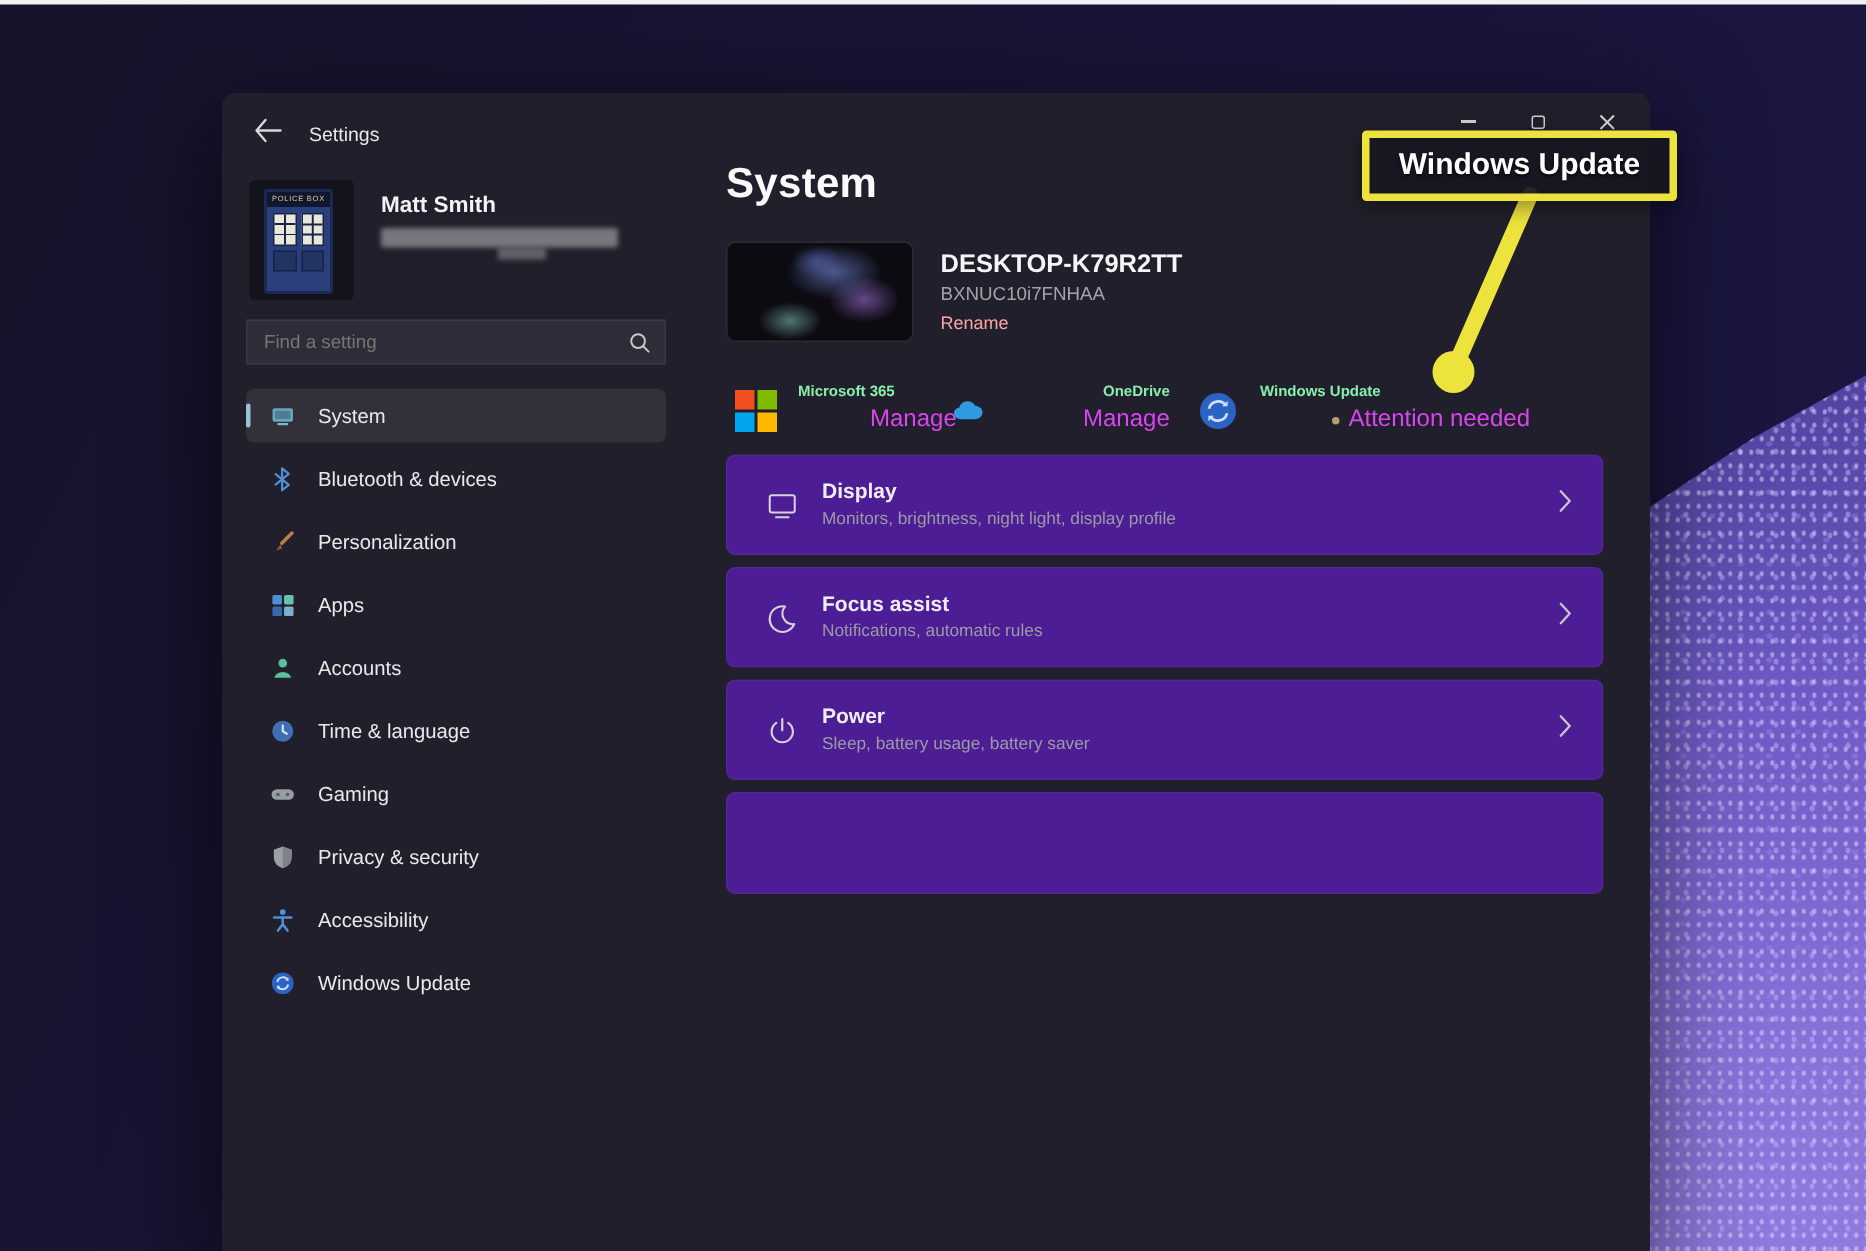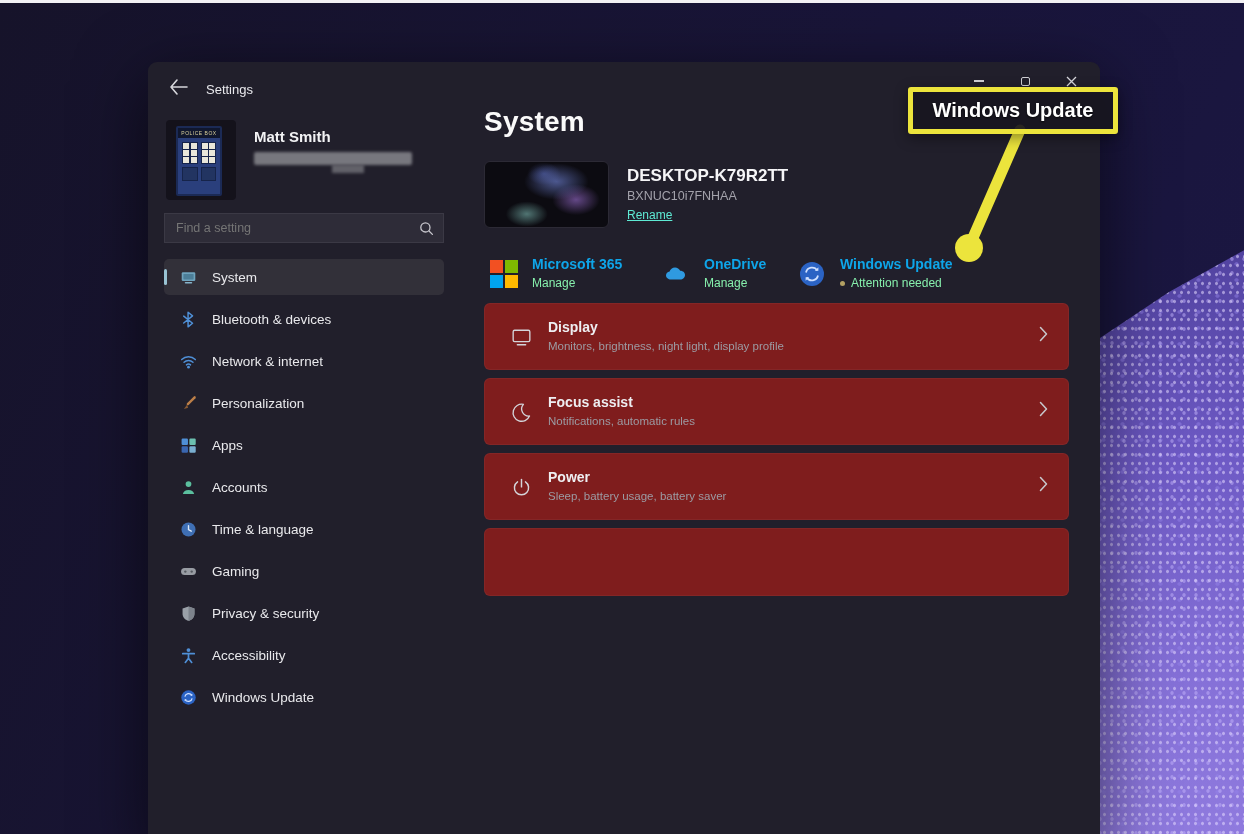--- a/index.html
+++ b/index.html
@@ -93,36 +93,36 @@
     background:
       radial-gradient(46px 26px at 58% 30%, rgba(118,138,226,.6), transparent 70%),
       radial-gradient(34px 22px at 74% 58%, rgba(172,122,232,.55), transparent 70%),
       radial-gradient(30px 18px at 34% 80%, rgba(148,222,212,.5), transparent 70%),
       radial-gradient(24px 16px at 48% 18%, rgba(92,112,204,.45), transparent 70%),
       #0c0b11;
     border:1px solid #2c2a35;
   }
   .dev-name { position:absolute; left:143px; top:5px; font-size:17px; font-weight:700; color:#f5f5f7; }
   .dev-model { position:absolute; left:143px; top:28px; font-size:12.5px; color:#a3a2ab; }
-  .dev-rename { position:absolute; left:143px; top:47px; font-size:12px; color:#5eead4; cursor:pointer;text-decoration:underline; }
+  .dev-rename { position:absolute; left:143px; top:47px; font-size:12px; color:#fca5a5; cursor:pointer; }
 
   .services { position:relative; margin-top:25px; height:46px; }
   .svc { position:absolute; top:0; display:flex; cursor:pointer; }
   .svc-ico { width:28px; height:28px; margin-top:4px; }
   .svc-text { margin-left:14px; }
-  .svc-name { font-size:14px; font-weight:700; color:#0ea5e9; }
-  .svc-status { font-size:12px; color:#86efac; margin-top:4px; display:flex; align-items:center; }
+  .svc-name { font-size:10px; font-weight:700; color:#86efac; }
+  .svc-status { font-size:16px; color:#d946ef; margin-top:4px; display:flex; align-items:center;margin-left:48px; }
   .alert-dot { width:5px; height:5px; border-radius:50%; background:#b3a063; margin-right:6px; display:inline-block; }
   .ms-grid { display:grid; grid-template-columns:13px 13px; grid-gap:2px; }
   .ms-grid span { width:13px; height:13px; }
 
   .cards { position:absolute; left:336px; top:241px; width:585px; }
   .card {
     position:relative; width:585px; height:67px; margin-bottom:8px;
-    background:#7f1d1d; border:1px solid rgba(255,255,255,.045); border-radius:6px;
+    background:#4c1d95; border:1px solid rgba(255,255,255,.045); border-radius:6px;
     cursor:pointer;
   }
   .card-ico { position:absolute; left:24px; top:21px; }
   .card-title { position:absolute; left:63px; top:15px; font-size:14px; font-weight:700; color:#eeeef1; }
   .card-sub { position:absolute; left:63px; top:36px; font-size:11.5px; color:#9c9ba3; }
   .chev { position:absolute; right:20px; top:22px; }
 
   
   .callout-box {
     position:absolute; left:908px; top:87px; width:210px; height:47px; z-index:10;
@@ -209,30 +209,20 @@
           <svg viewBox="0 0 16 16" width="17" height="17">
               <path d="M3.5 4.8l8.3 6.7-4.2 3.4V1.2l4.2 3.4-8.3 6.7" fill="none" stroke="#4f8fd6" stroke-width="1.4" stroke-linejoin="round" stroke-linecap="round"></path>
             </svg>
         </span>
         <span class="nav-label">Bluetooth &amp; devices</span>
       </li>
       <li class="nav-item">
 
         <span class="nav-ico">
           <svg viewBox="0 0 16 16" width="17" height="17">
-              <path d="M1.6 6.2a9.2 9.2 0 0112.8 0M3.8 8.7a6.2 6.2 0 018.4 0M6.1 11.2a3 3 0 013.8 0" fill="none" stroke="#4f8fd6" stroke-width="1.4" stroke-linecap="round"></path>
-              <circle cx="8" cy="13.3" r="1.3" fill="#4f8fd6"></circle>
-            </svg>
-        </span>
-        <span class="nav-label">Network &amp; internet</span>
-      </li>
-      <li class="nav-item">
-
-        <span class="nav-ico">
-          <svg viewBox="0 0 16 16" width="17" height="17">
               <path d="M13.8 2.2L7.4 8.6" stroke="#bd7f48" stroke-width="2.2" stroke-linecap="round"></path>
               <path d="M6.6 9.2l-2.9 4 4-1.3z" fill="#8a5a32"></path>
             </svg>
         </span>
         <span class="nav-label">Personalization</span>
       </li>
       <li class="nav-item">
 
         <span class="nav-ico">
           <svg viewBox="0 0 16 16" width="17" height="17">
@@ -328,21 +318,21 @@
             <span style="background:#00a4ef"></span>
             <span style="background:#ffb900"></span>
         </div>
         <div class="svc-text">
           <div class="svc-name">Microsoft 365</div>
           <div class="svc-status">
               <span>Manage</span>
             </div>
         </div>
       </div>
-      <div class="svc" style="left:178px;text-align:right;">
+      <div class="svc" style="left:148px;text-align:right;">
         <div class="svc-ico">
           <svg viewBox="0 0 28 28" width="28" height="28">
               <path d="M9 19.5c-2.8 0-5-1.7-5-4 0-2 1.5-3.5 3.6-3.9C8.2 9.2 10.4 7.5 13 7.5c2.3 0 4.3 1.3 5.2 3.2 2.5 0 4.8 1.6 4.8 4.2 0 2.6-2.1 4.6-4.8 4.6z" fill="#2f9ae0"></path>
             </svg>
         </div>
         <div class="svc-text">
           <div class="svc-name">OneDrive</div>
           <div class="svc-status">
               <span>Manage</span>
             </div>

